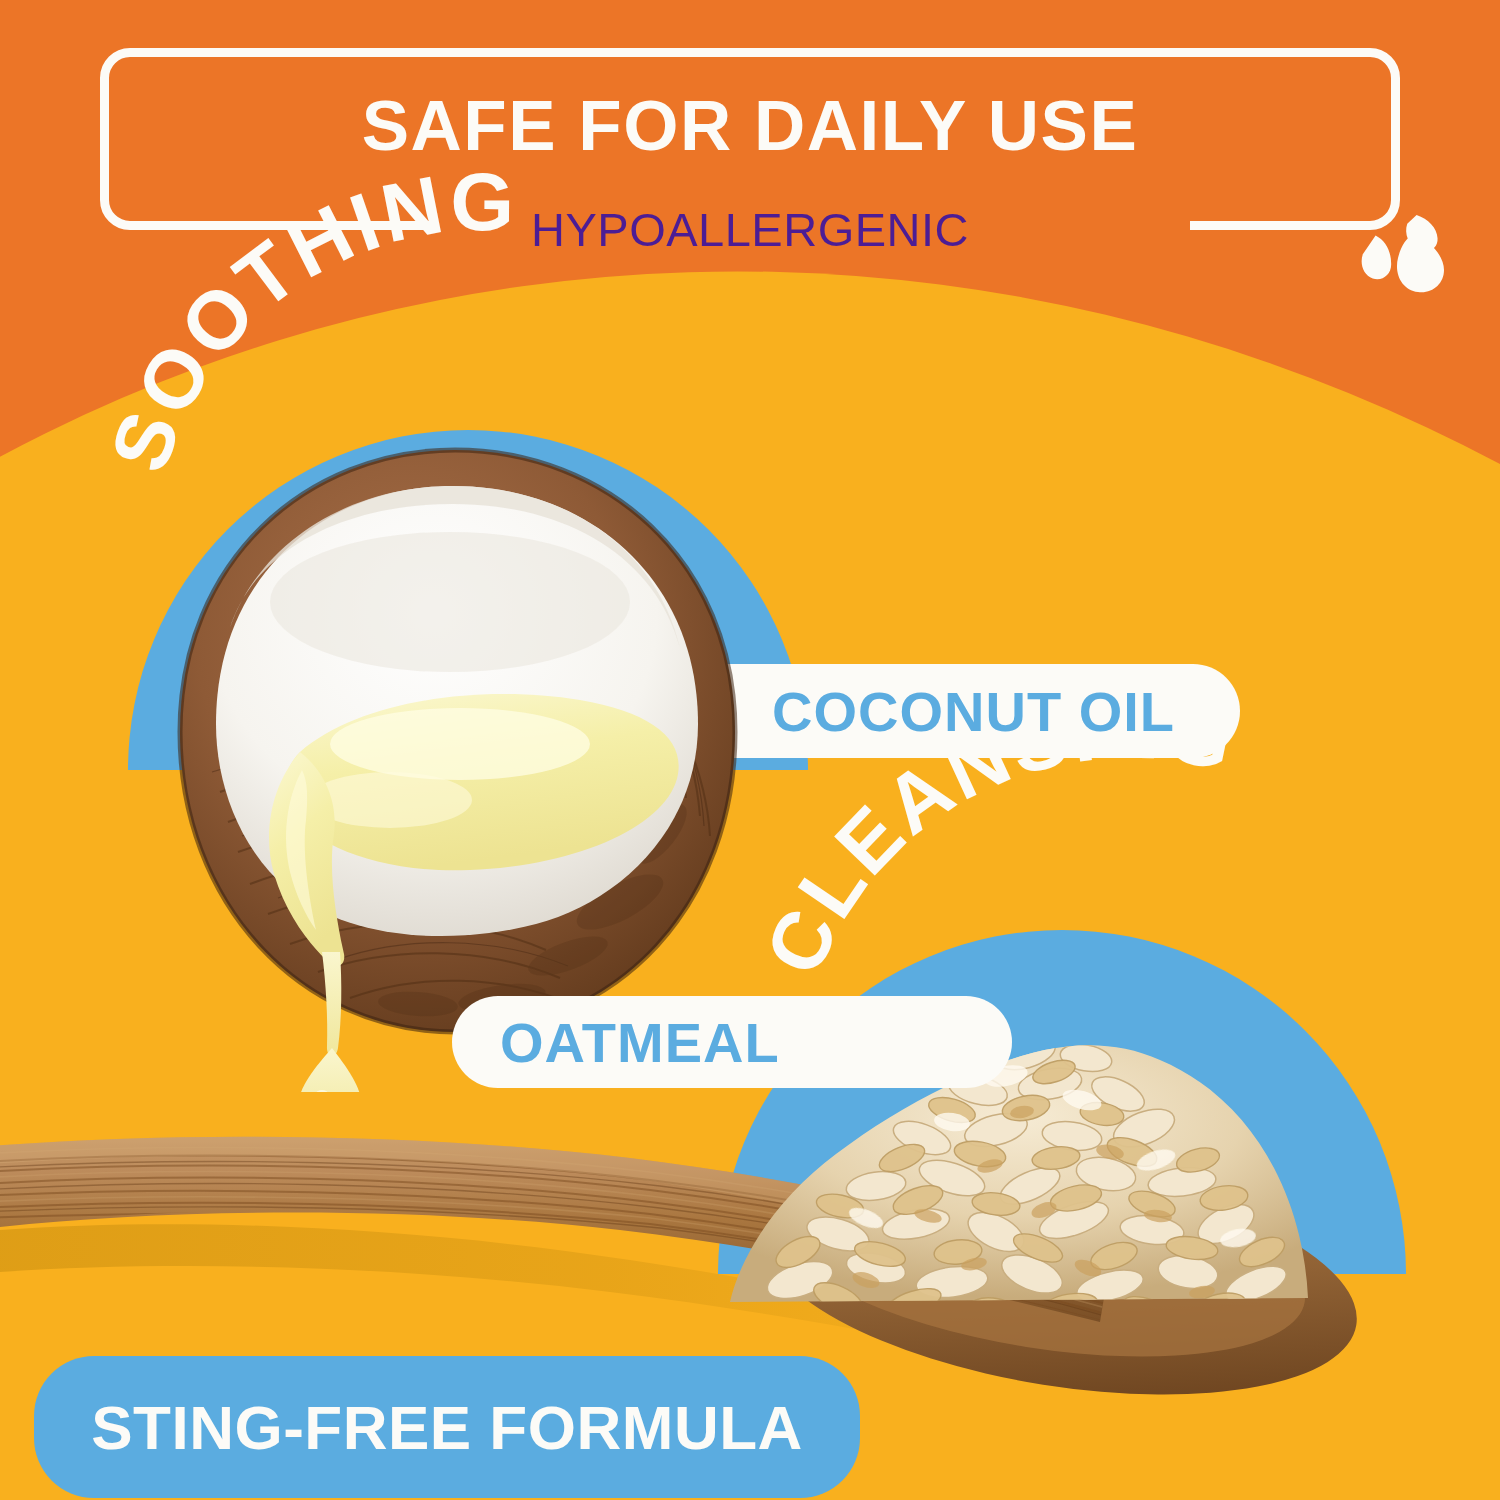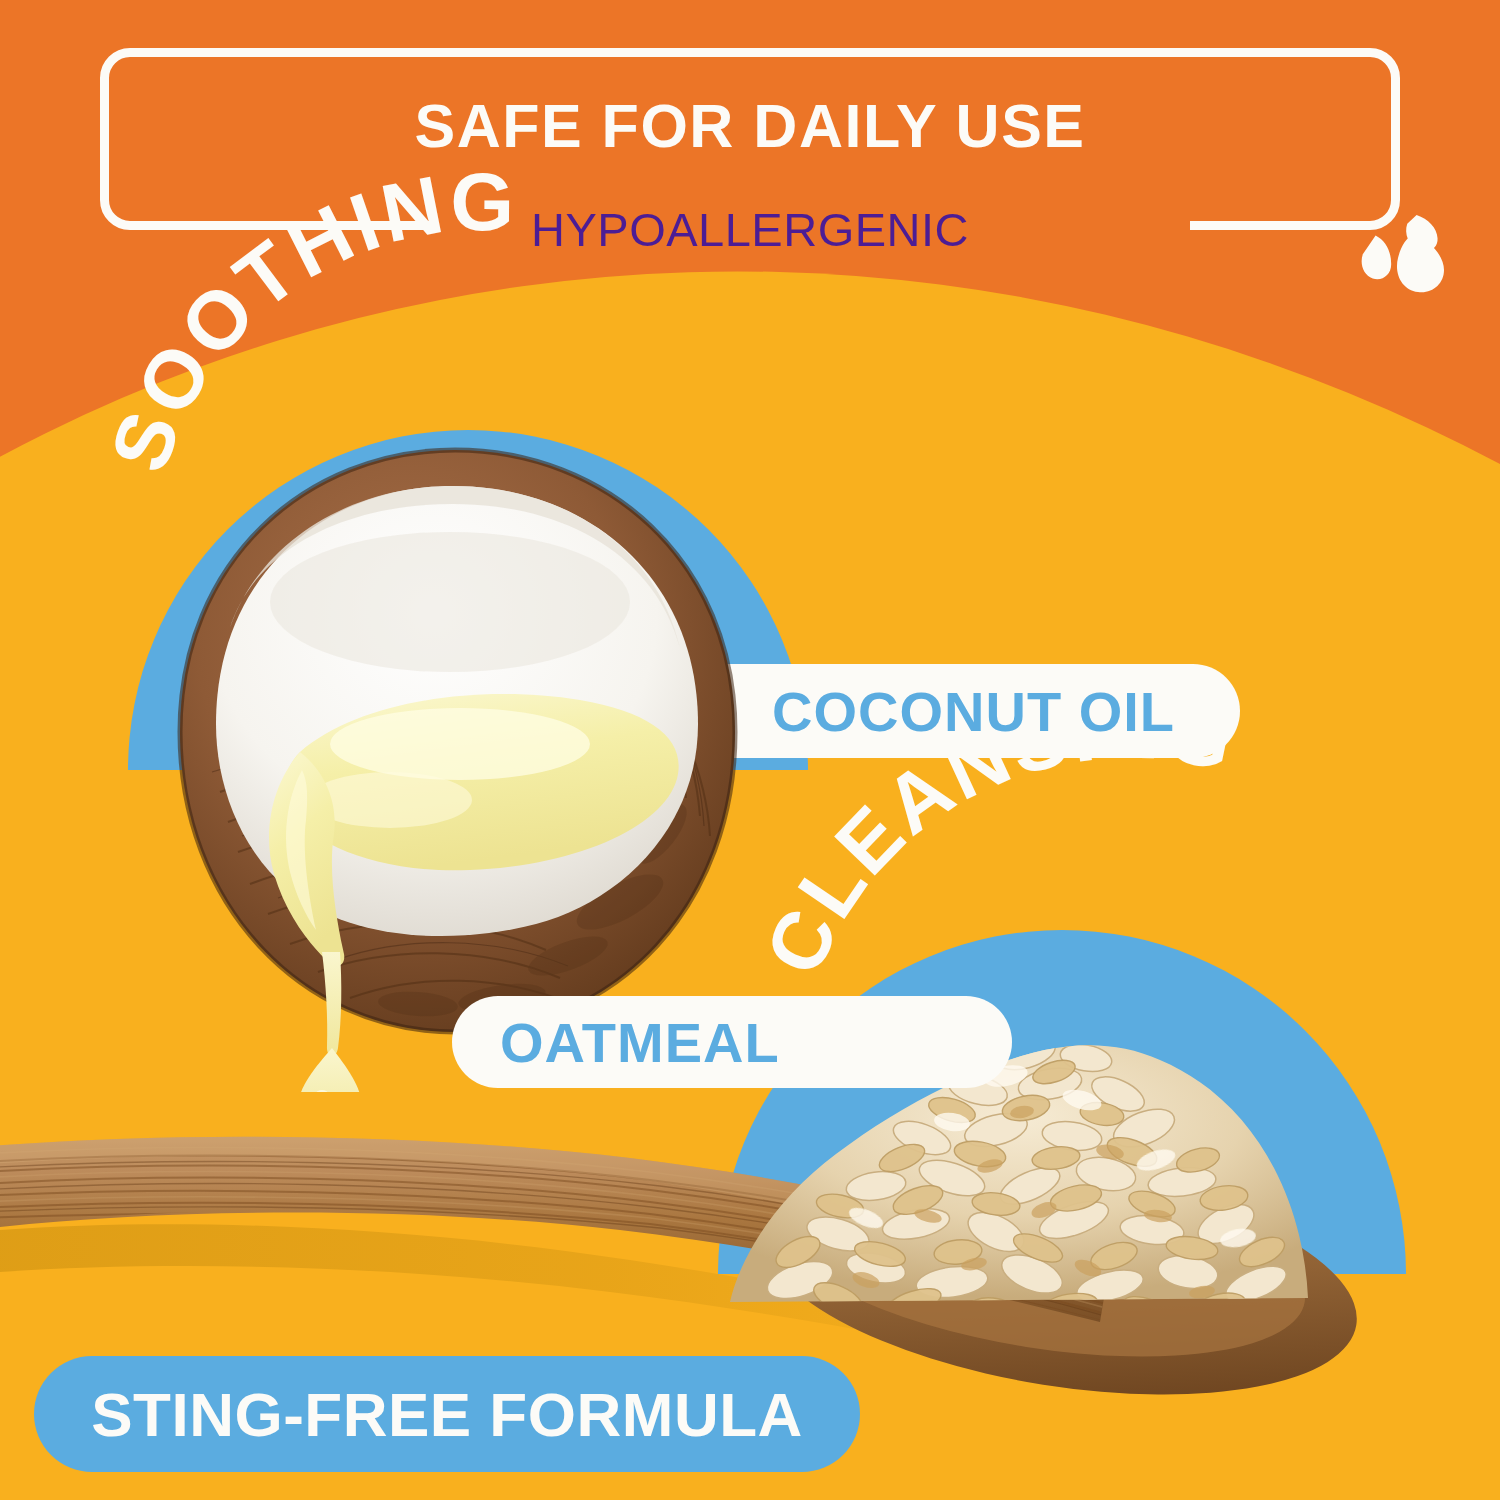--- a/index.html
+++ b/index.html
@@ -49,21 +49,21 @@
     border-radius: 30px;
     box-sizing: border-box;
   }
   .badge-title {
     position: absolute;
     left: 0;
     right: 0;
     top: 16px;
     text-align: center;
     color: #FCFBF7;
-    font-size: 61px;
+    font-size: 71px;
     line-height: 106px;
     font-weight: 700;
     letter-spacing: 1.5px;
     white-space: nowrap;
     font-family: "Liberation Sans", sans-serif;
   }
   
   .sub-wrap {
     position: absolute;
     left: 100px;
@@ -173,21 +173,21 @@
     font-size: 56px;
     letter-spacing: 1px;
   }
 
   
   .sting-badge {
     position: absolute;
     left: 34px;
     top: 1356px;
     width: 826px;
-    height: 116px;
+    height: 142px;
     background: #5BACE0;
     border-radius: 60px;
     display: flex;
     align-items: center;
     justify-content: center;
     z-index: 9;
   }
   .sting-badge span {
     color: #FCFBF7;
     font-size: 62px;

